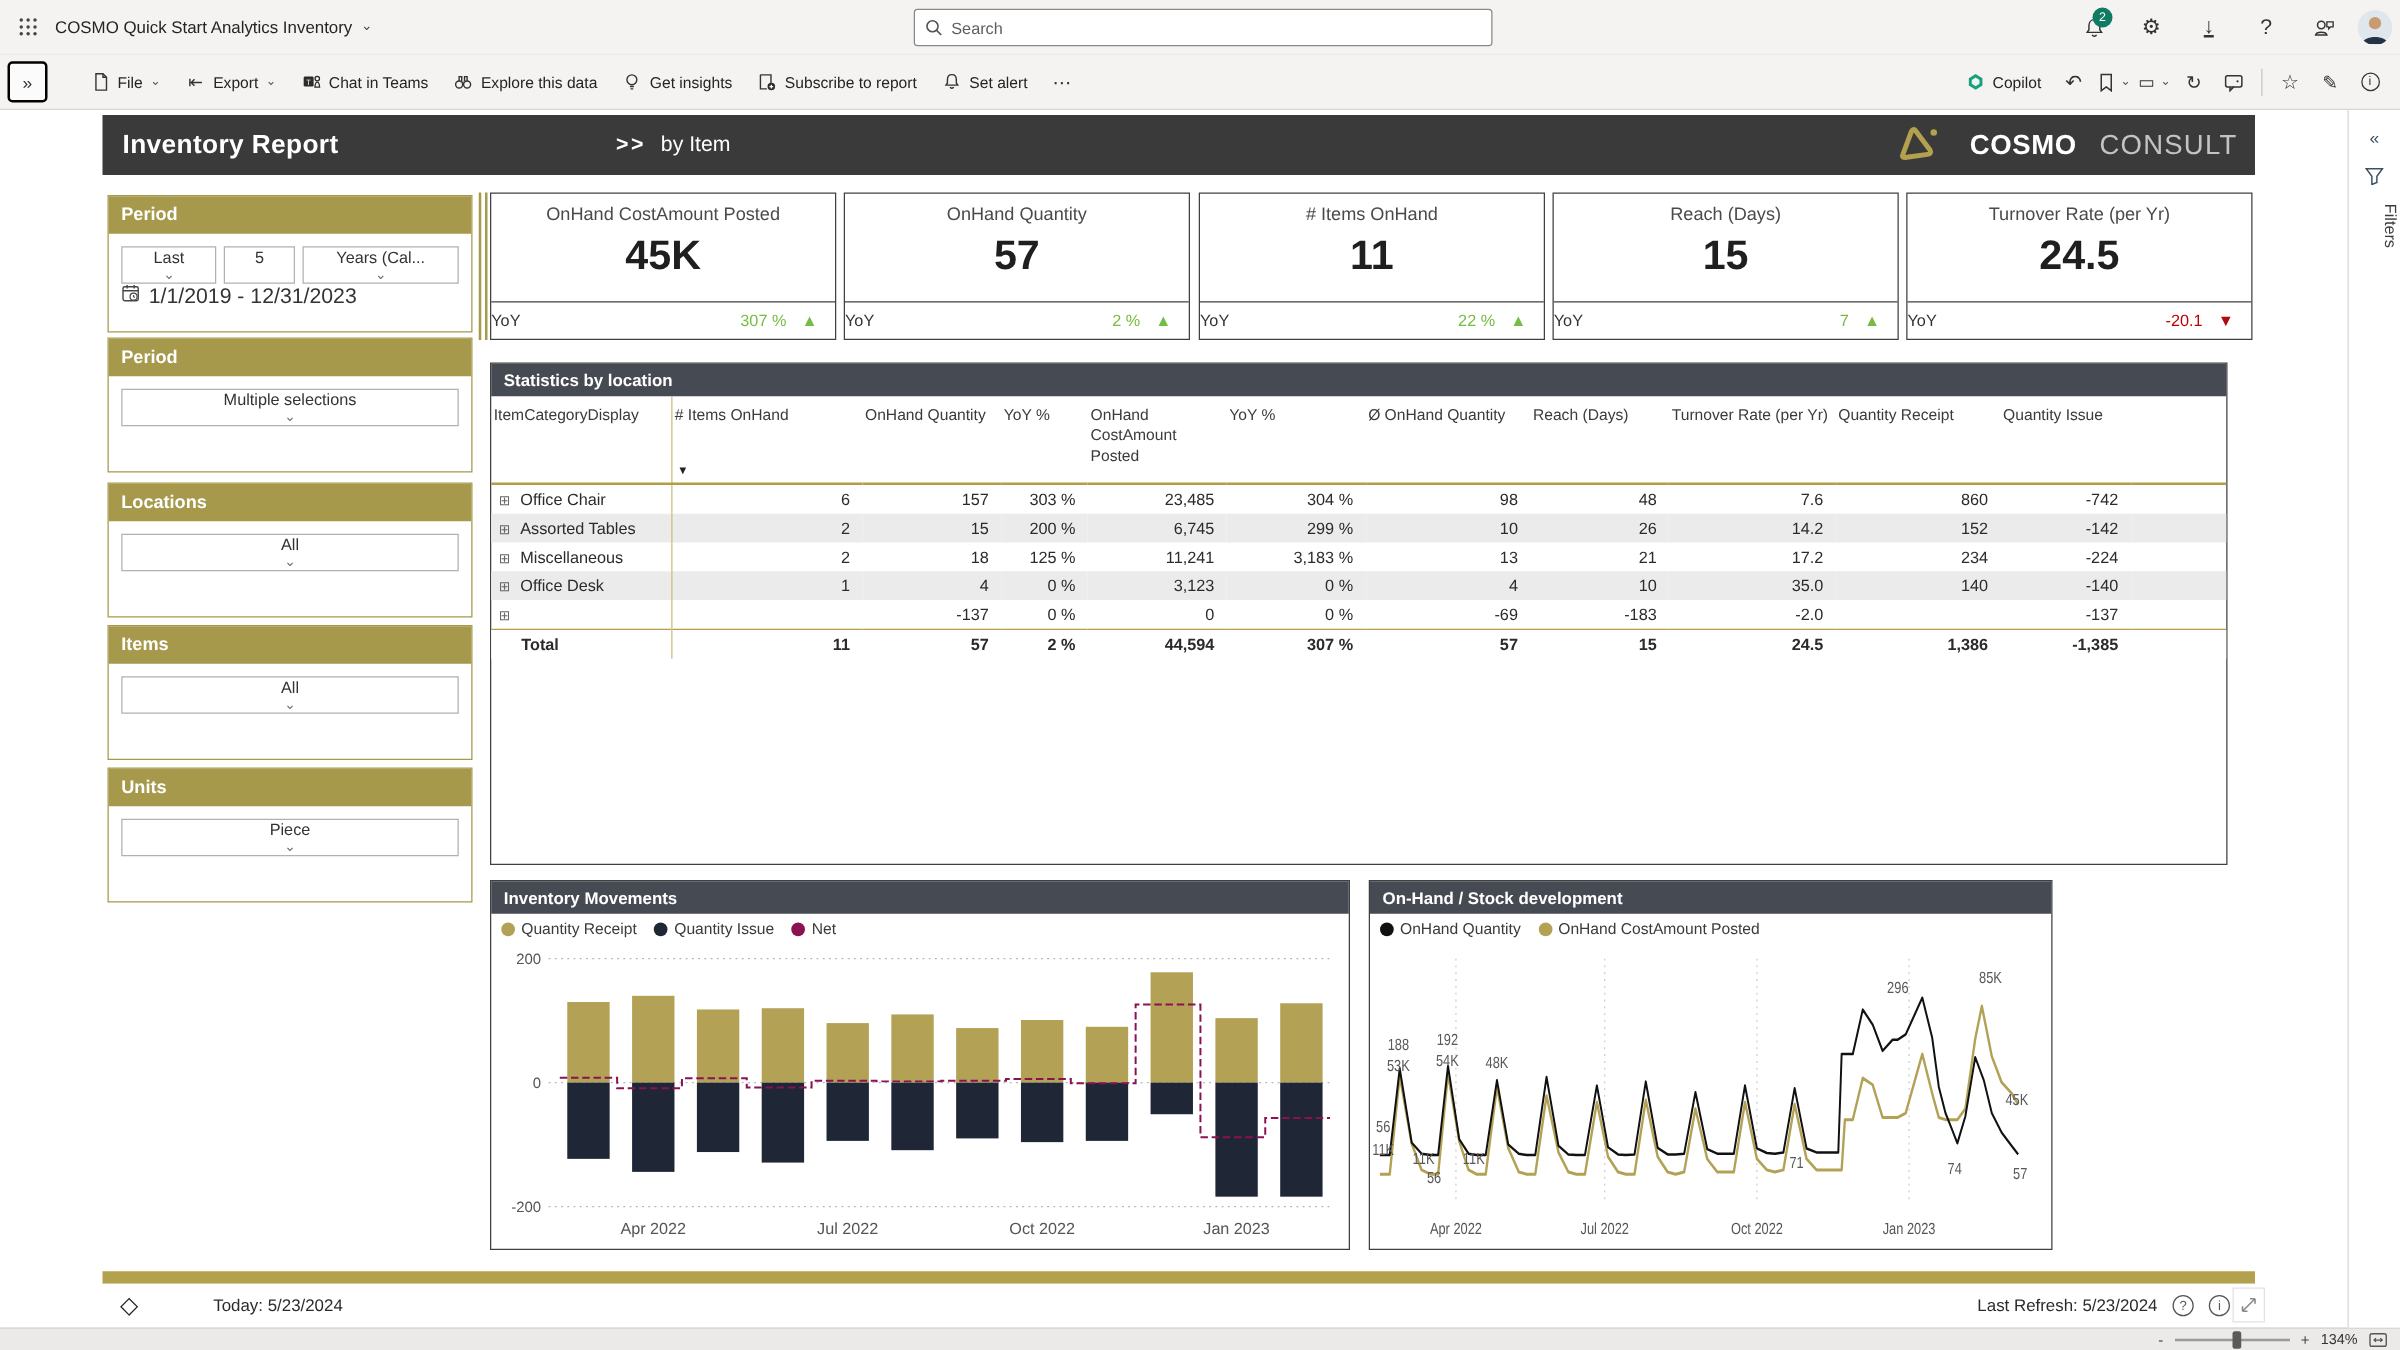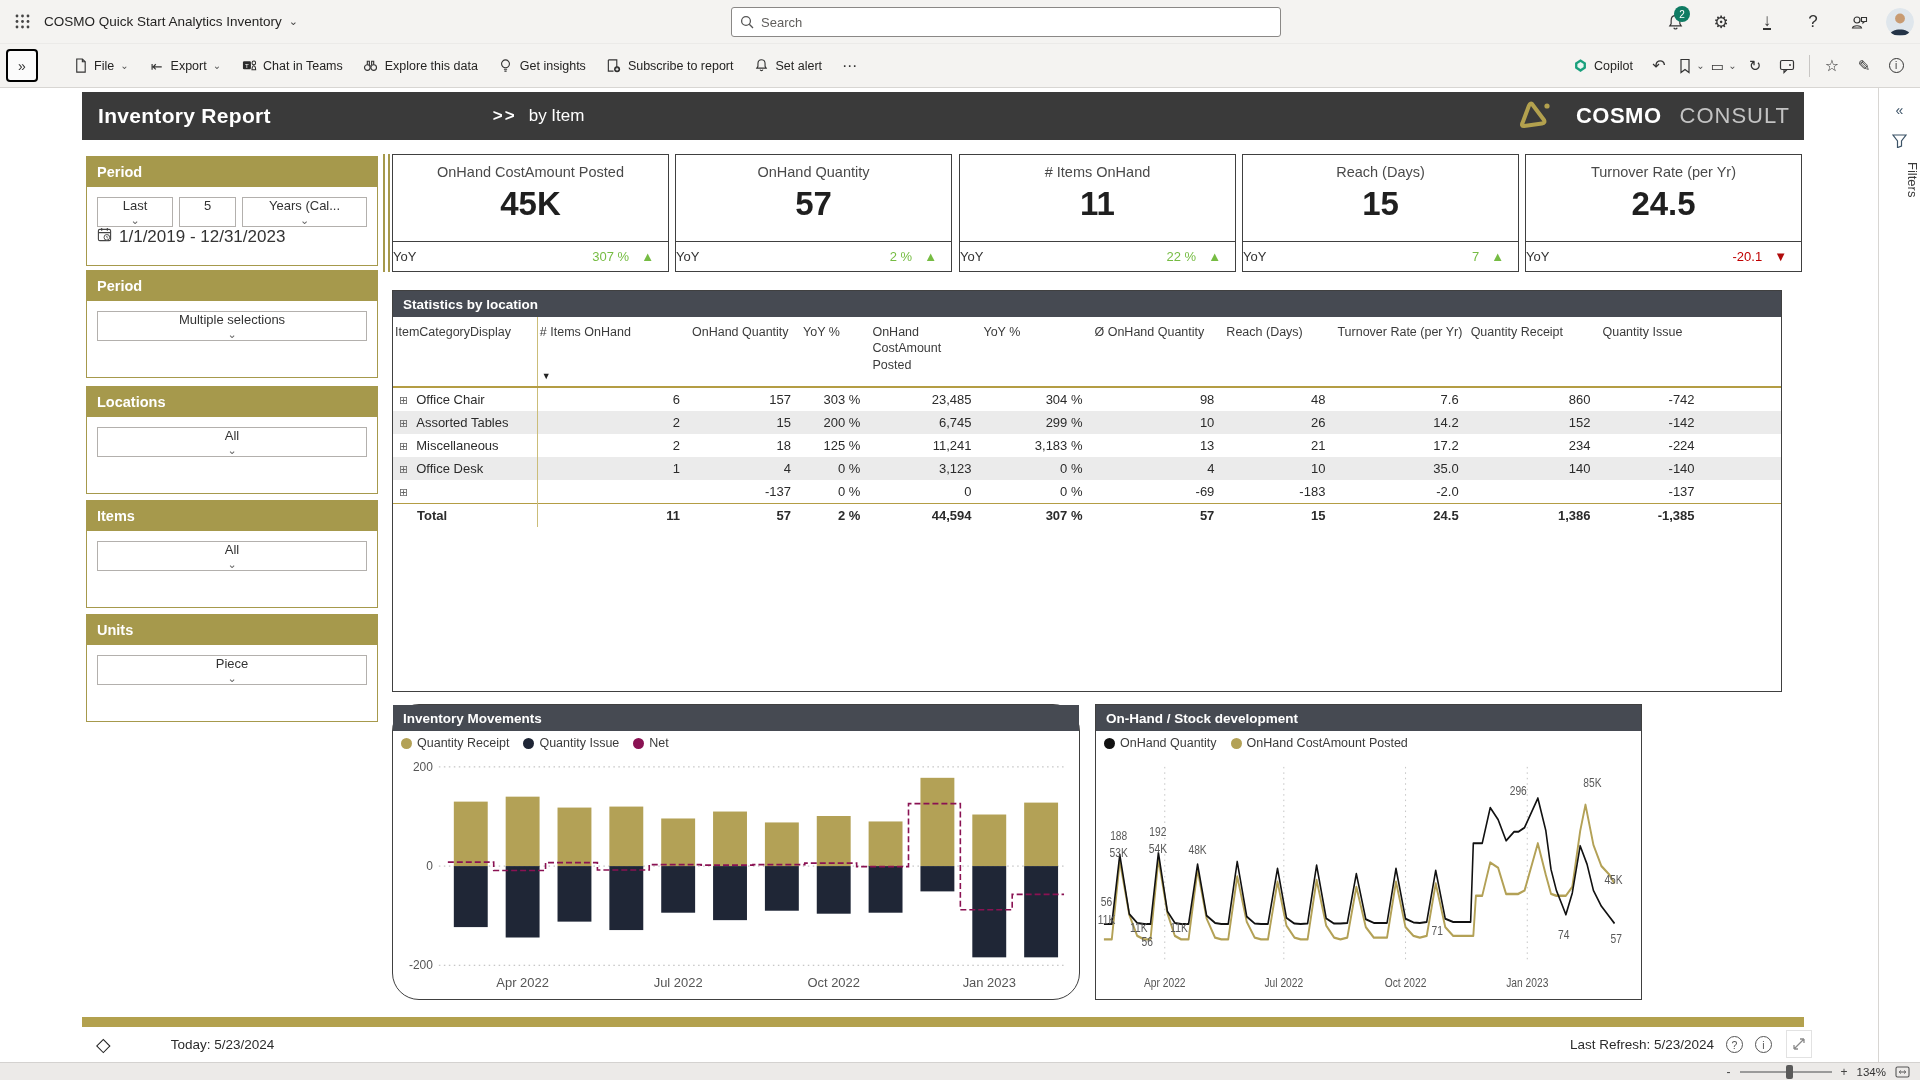--- a/index.html
+++ b/index.html
@@ -5,21 +5,21 @@
   * { margin:0; padding:0; box-sizing:border-box; }
   html,body { width:1920px; height:1080px; overflow:hidden;
     font-family:"Liberation Sans","DejaVu Sans",sans-serif; background:#fff; }
 
   
   #app-bar { position:absolute; left:0; top:0; width:1920px; height:44px; background:#f4f3f1;
     border-bottom:1px solid #ebeae8; display:flex; align-items:center; }
   #waffle { width:44px; height:44px; display:flex; align-items:center; justify-content:center; cursor:pointer; }
   #app-title { font-size:13.5px; color:#252423; display:flex; align-items:center; gap:7px; }
   .chev { font-size:11px; color:#444; line-height:1; }
-  #search-box { position:absolute; left:731px; top:7px; width:550px; height:30px; background:#fff;
+  #search-box { position:absolute; left:731px; top:7px; width:463px; height:30px; background:#fff;
     border:1px solid #8a8886; border-radius:3px; display:flex; align-items:center; padding:0 8px; gap:7px; }
   #search-input { border:none; outline:none; font-size:13px; color:#333; width:100%; background:transparent;
     font-family:"Liberation Sans","DejaVu Sans",sans-serif; }
   #search-input::placeholder { color:#605e5c; }
   #appbar-right { position:absolute; right:6px; top:0; height:44px; display:flex; align-items:center; gap:8px; }
   .topbtn { width:38px; height:38px; display:flex; align-items:center; justify-content:center; position:relative;
     color:#333; font-size:17px; cursor:pointer; }
   .badge { position:absolute; top:3px; right:4px; min-width:16px; height:16px; border-radius:8px; background:#0f7b63;
     color:#fff; font-size:10px; display:flex; align-items:center; justify-content:center; padding:0 3px; }
   .dl-underline { border-bottom:2px solid #333; line-height:0.8; display:inline-block; padding-bottom:1px; }
@@ -92,35 +92,35 @@
   #stats-table td { font-size:13px; color:#2b2b2b; padding:4px 10px 4px 2px; height:23px; text-align:right; white-space:nowrap; }
   #stats-table td.cat { text-align:left; padding-left:6px; }
   #stats-table tbody tr:nth-child(even) td { background:#ebebeb; }
   #stats-table td.cat, #stats-table th.cat { border-right:1px solid #cbbd79; }
   #stats-table tr.total-row td { font-weight:bold; border-top:1px solid #b49d44; background:#fff !important; }
   .expand-glyph { color:#666; font-size:11px; margin-right:8px; }
   .sort-arrow { position:absolute; left:4px; bottom:3px; font-size:9px; color:#222; }
 
   
   .chart-box { position:absolute; top:704px; height:296px; border:1px solid #404040; background:#fff; }
-  #movements-chart { left:392px; width:688px;border-radius:27px; }
+  #movements-chart { left:392px; width:688px; }
   #stock-chart { left:1095px; width:547px; }
   .legend { height:24px; display:flex; align-items:center; gap:14px; padding-left:8px; font-size:12.5px; color:#3b3b3b; }
   .legend-item { display:flex; align-items:center; gap:5px; }
   .legend-dot { width:11px; height:11px; border-radius:50%; }
   .plot-svg { display:block; width:100%; height:244px; }
 
   
   #footer-gold { position:absolute; left:82px; top:1017px; width:1722px; height:10px; background:#b3a14e; }
   #footer { position:absolute; left:82px; top:1027px; width:1722px; height:35px; background:#fff;
     display:flex; align-items:center; font-size:13.5px; color:#2b2b2b; }
   #footer-diamond { margin-left:14px; font-size:19px; color:#222; }
   #footer-today { margin-left:60px; }
   #footer-center { position:absolute; left:0; right:0; text-align:center; }
-  #footer-right { margin-left:auto; display:flex; align-items:center; gap:12px; margin-right:32px; }
+  #footer-right { margin-left:auto; display:flex; align-items:center; gap:12px; margin-right:20px; }
   .circ { width:17px; height:17px; border:1px solid #555; border-radius:50%; display:flex; align-items:center;
     justify-content:center; font-size:10.5px; color:#555; }
   #resize-grip { position:absolute; left:1786px; top:1030px; width:26px; height:28px; background:#fff;
     border:1px solid #e2e2e2; display:flex; align-items:center; justify-content:center; color:#8a8a8a; }
 
   
   #status-bar { position:absolute; left:0; top:1062px; width:1920px; height:18px; background:#eceae8;
     border-top:1px solid #d4d2d0; }
   #zoom-controls { position:absolute; right:10px; top:0; height:18px; display:flex; align-items:center; gap:9px;
     font-size:12px; color:#444; }

